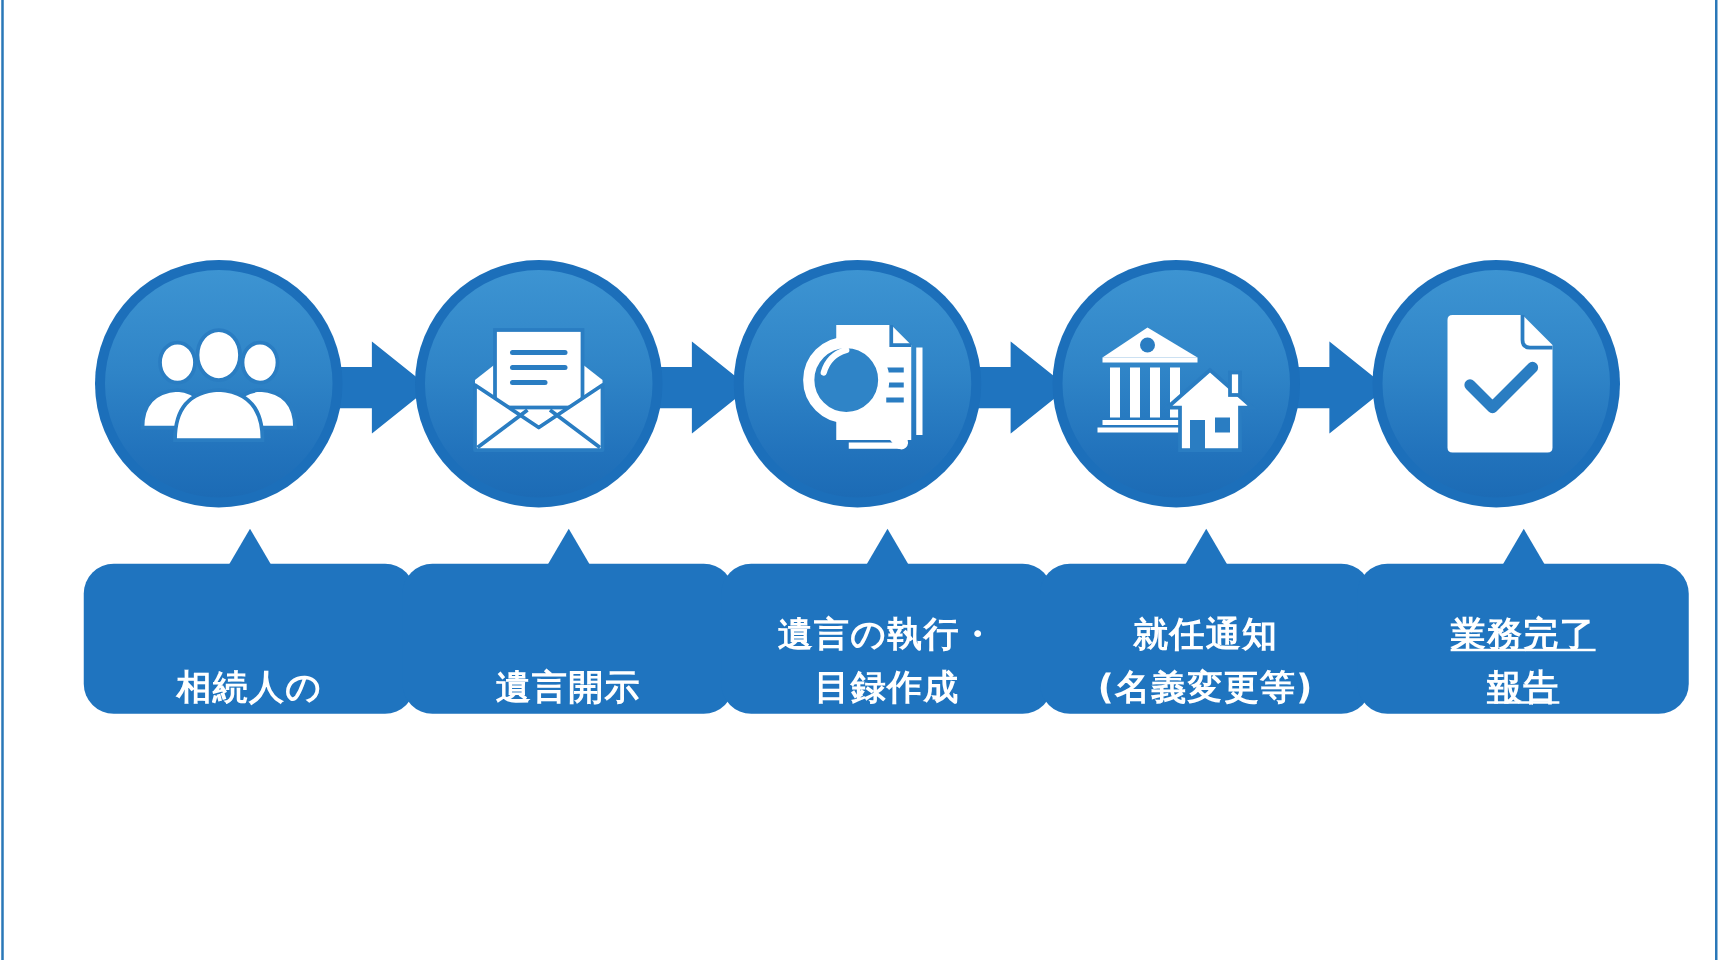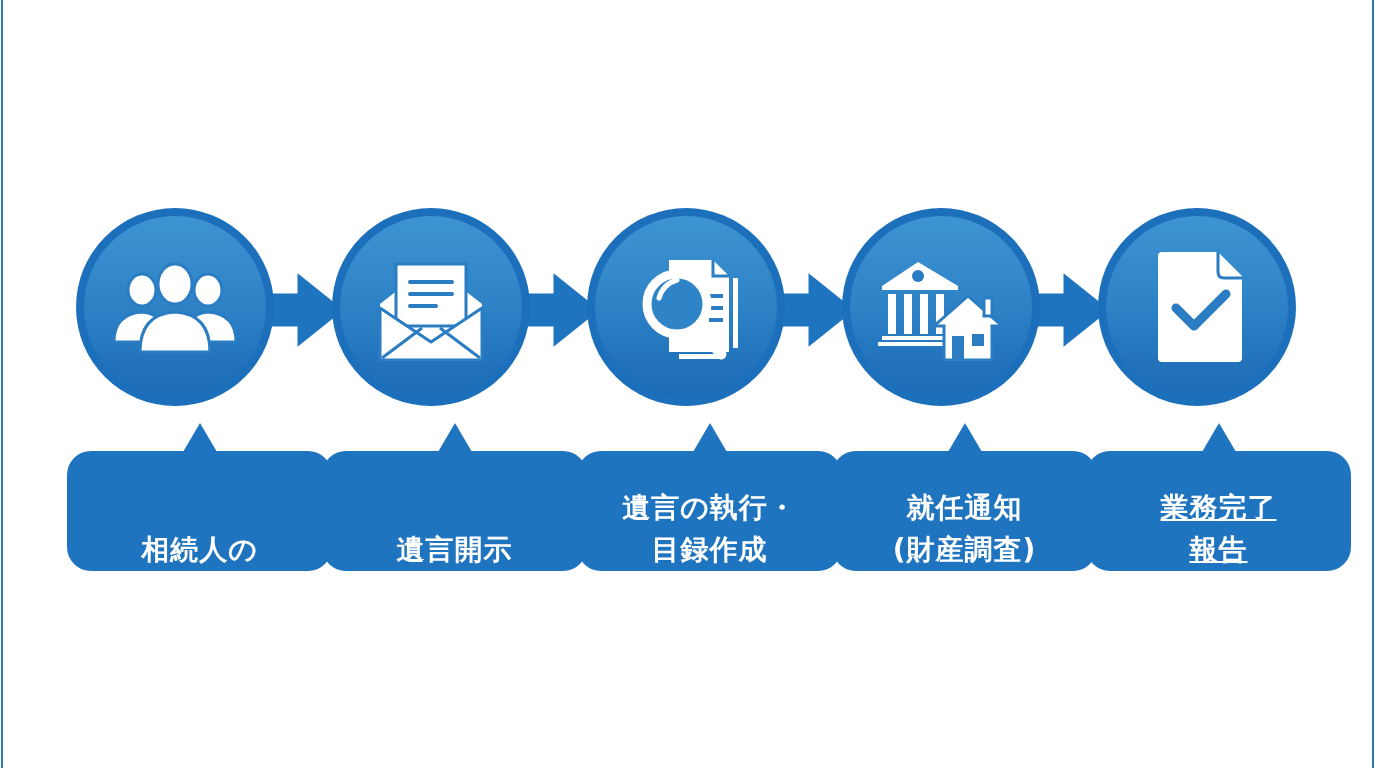--- a/index.html
+++ b/index.html
@@ -209,21 +209,21 @@
 
   <div class="bubble" style="left:577px; top:451px;">
     <span class="pointer"></span>
     <span class="line">遺言の執行・</span>
     <span class="line">目録作成</span>
   </div>
 
   <div class="bubble" style="left:832px; top:451px;">
     <span class="pointer"></span>
     <span class="line">就任通知</span>
-    <span class="line">(財産調査)</span>
+    <span class="line">(名義変更等)</span>
   </div>
 
   <div class="bubble" style="left:1086px; top:451px;text-decoration:underline;">
     <span class="pointer"></span>
     <span class="line">業務完了</span>
     <span class="line">報告</span>
   </div>
 
 </div>
 

